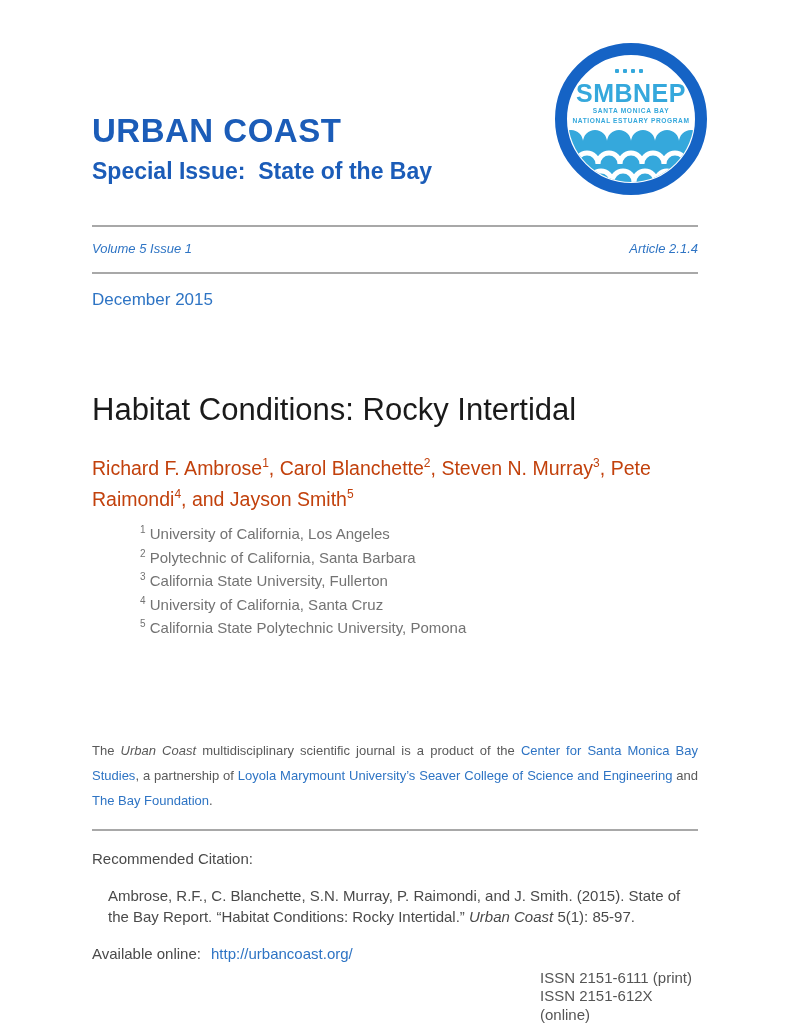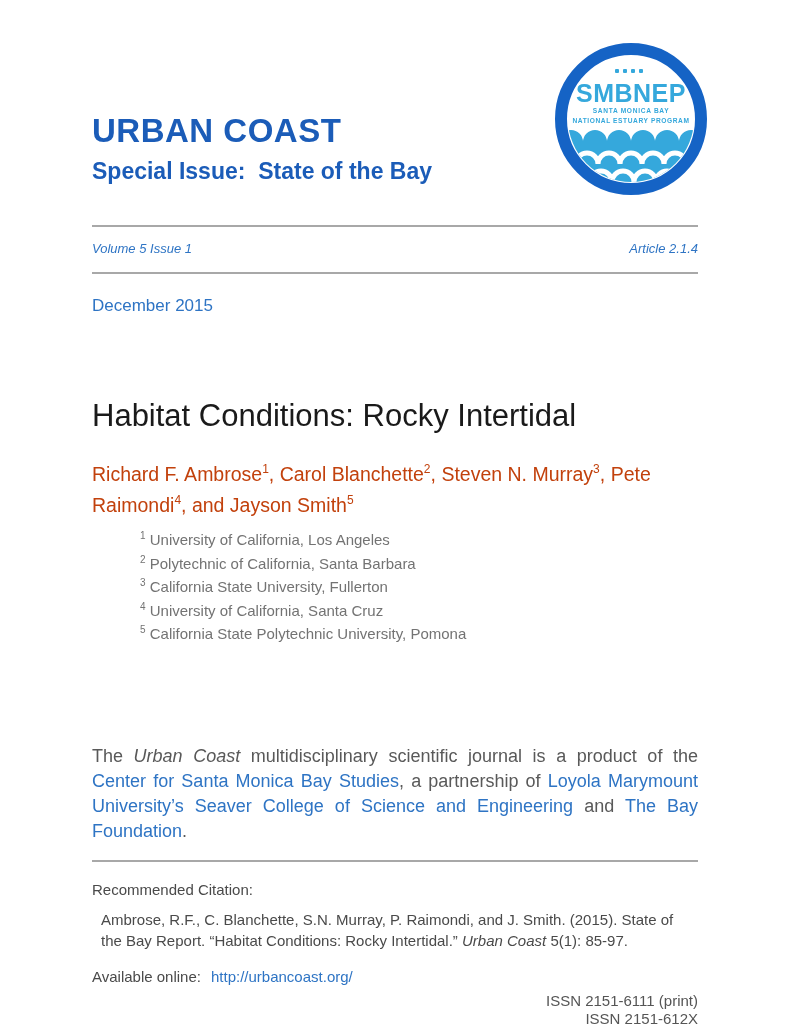--- a/index.html
+++ b/index.html
@@ -45,21 +45,21 @@
   .rule-top { margin-top: 40px; }
   .issue-bar {
     display: flex;
     justify-content: space-between;
     padding: 11px 0 12px 0;
     font-size: 13px; line-height: 22px;
     font-style: italic;
     color: #2E74C4;
   }
   .date-line {
-    margin-top: 21px;
+    margin-top: 15px;
     font-size: 17px; line-height: 22px;
     color: #2E74C4;
   }
   
   .article-title {
     margin: 80px 0 16px 0;
     font-size: 31px; line-height: 37px;
     font-weight: normal;
     color: #1a1a1a;
   }
@@ -74,49 +74,48 @@
     list-style: none;
     margin: 9px 0 0 0;
     padding: 0 0 0 48px;
     font-size: 15px; line-height: 19.5px;
     color: #737373;
   }
   .affiliations sup { font-size: 10px; }
   
   .about {
     margin: 100px 0 0 0;
-    font-size: 18px; line-height: 25px;
+    font-size: 13px; line-height: 25px;
     text-align: justify;
     color: #595959;
   }
   .t-italic { font-style: italic; }
   .t-link { color: #2E74C4; text-decoration: none; cursor: pointer; }
   .rule-bottom { margin-top: 16px; }
   
   .citation-label {
     margin-top: 17px;
     font-size: 15px; line-height: 21px;
     color: #4a4a4a;
   }
   .citation-text {
-    margin: 9px;
+    margin: 16px;
     font-size: 15px; line-height: 21px;
     color: #4a4a4a;
   }
   .available-line {
     margin-top: 15px;
     font-size: 15px; line-height: 21px;
     color: #4a4a4a;
   }
   .available-line .t-link { margin-left: 10px; }
   .issn-block {
     margin: 5px 0 0 448px;
     font-size: 15px; line-height: 18.5px;
     color: #555555;
-    text-align: right;
   }
 </style>
 </head>
 <body>
 
 <div class="page">
 
   <div class="logo-wrap">
     <svg width="154" height="154" viewBox="0 0 154 154">
       <defs>

